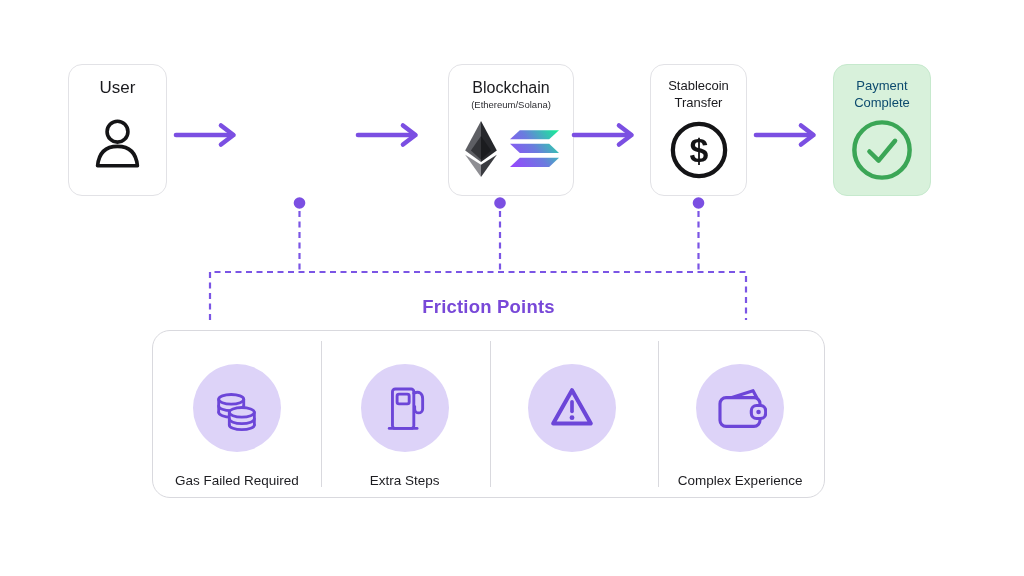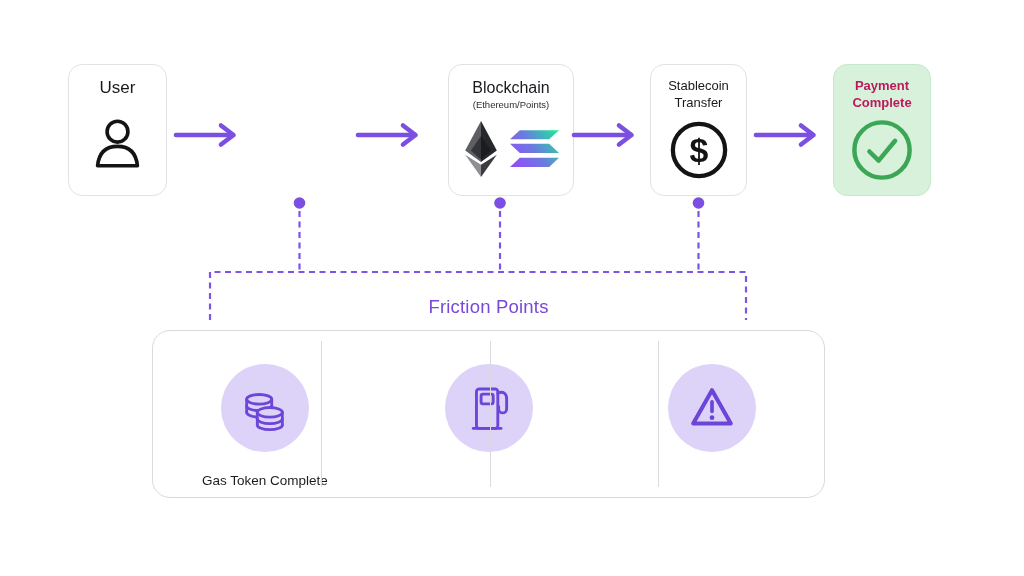--- a/index.html
+++ b/index.html
@@ -11,26 +11,26 @@
     position:absolute;top:64px;height:132px;background:#fff;
     border:1.5px solid #e2e2e6;border-radius:14px;box-sizing:border-box;
     display:flex;flex-direction:column;align-items:center;
   }
   .node-title{margin-top:13px;font-size:17px;font-weight:500;line-height:1.2;text-align:center;}
   .node-title.two-line{font-size:13px;line-height:1.3;padding:0 10px;}
   .node-sub{font-size:9.5px;color:#2d2d32;margin-top:2px;}
   .node-iconwrap{flex:1;display:flex;align-items:center;justify-content:center;width:100%;padding-bottom:6px;box-sizing:border-box;}
   .logo-row{flex:1;display:flex;align-items:center;justify-content:center;gap:11px;padding-bottom:8px;}
   .node.success{background:#d8f1db;border-color:#c6e9cd;}
-  .node.success .node-title{color:#be185d;font-weight:700;}
+  .node.success .node-title{color:#0c4a6e;font-weight:400;}
   .overlay{position:absolute;left:0;top:0;pointer-events:none;}
   .arrow{position:absolute;top:122px;}
   .friction-title{
     position:absolute;left:152px;width:673px;top:296px;text-align:center;
-    font-size:18.5px;font-weight:400;color:#7848d8;letter-spacing:.2px;
+    font-size:18.5px;font-weight:700;color:#7848d8;letter-spacing:.2px;
   }
   .friction-box{
     position:absolute;left:152px;top:330px;width:673px;height:168px;
     background:#fff;border:1.5px solid #d9d9de;border-radius:18px;box-sizing:border-box;
     display:flex;
   }
   .friction-cell{flex:1;position:relative;display:flex;flex-direction:column;align-items:center;}
   .divider{position:absolute;top:10px;bottom:10px;width:1px;background:#d9d9de;}
   .icon-circle{
     margin-top:33px;width:88px;height:88px;border-radius:50%;background:#ddd3f8;
@@ -73,21 +73,21 @@
   </svg>
 
 
   <svg class="arrow" style="left:355px" width="70" height="26" viewBox="0 0 70 26">
     <line x1="3" y1="13" x2="57" y2="13" stroke="#7B4FE2" stroke-width="4.6" stroke-linecap="round"></line>
     <path d="M48 3.5 L60.5 13 L48 22.5" fill="none" stroke="#7B4FE2" stroke-width="4.6" stroke-linecap="round" stroke-linejoin="round"></path>
   </svg>
 
   <div class="node" style="left:448px;width:126px">
     <div class="node-title" style="font-size:16px">Blockchain</div>
-    <div class="node-sub">(Ethereum/Points)</div>
+    <div class="node-sub">(Ethereum/Solana)</div>
     <div class="logo-row">
       <span>
         <svg viewBox="0 0 50 80" width="36" height="58" style="display:block">
           <polygon points="25,1 3,42 25,58" fill="#5E5F64"></polygon>
           <polygon points="25,1 47,42 25,58" fill="#27282C"></polygon>
           <polygon points="25,22 11,42 25,55 39,42" fill="#121316" opacity="0.55"></polygon>
           <polygon points="3,48 25,62 25,79" fill="#8E8E93"></polygon>
           <polygon points="47,48 25,62 25,79" fill="#3A3B40"></polygon>
         </svg>
       </span>
@@ -148,42 +148,54 @@
           <path d="M9 19 V32.5 M35 19 V32.5"></path>
           <path d="M9 25.8 A13 5 0 0 0 35 25.8"></path>
           <path d="M9 32.5 A13 5 0 0 0 35 32.5"></path>
           <path d="M20 32.5 a13 5 0 0 1 26 0 v13 a13 5 0 0 1 -26 0 z" fill="#DDD3F8" stroke="none"></path>
           <ellipse cx="33" cy="32.5" rx="13" ry="5" fill="#DDD3F8"></ellipse>
           <path d="M20 32.5 V45.5 M46 32.5 V45.5"></path>
           <path d="M20 39.2 A13 5 0 0 0 46 39.2"></path>
           <path d="M20 45.5 A13 5 0 0 0 46 45.5"></path>
         </svg>
       </div>
-      <div class="friction-label">Gas Token Complete</div>
+      <div class="friction-label">Gas Failed Required</div>
     </div>
     <div class="divider" style="left:168px"></div>
 
     <div class="friction-cell">
       <div class="icon-circle">
         <svg viewBox="0 0 56 56" width="52" height="52" fill="none" stroke="#6C46D8" stroke-width="3.1" stroke-linecap="round" stroke-linejoin="round">
           <path d="M11 50 H41"></path>
           <rect x="14.5" y="7.5" width="23" height="42.5" rx="3" fill="#DDD3F8"></rect>
           <rect x="19.5" y="13" width="13" height="10.5" rx="2"></rect>
           <path d="M37.5 12 C43.5 9.5 47 12.5 47 18 V29 a4.3 4.3 0 0 1 -8.6 0 V26.5"></path>
         </svg>
       </div>
+      <div class="friction-label">Extra Steps</div>
     </div>
     <div class="divider" style="left:336.5px"></div>
 
     <div class="friction-cell">
       <div class="icon-circle">
         <svg viewBox="0 0 56 56" width="54" height="54">
           <polygon points="28,9.5 47.5,44 8.5,44" fill="#DDD3F8" stroke="#6C46D8" stroke-width="4.2" stroke-linejoin="round"></polygon>
           <path d="M28 21.5 V31.5" stroke="#6C46D8" stroke-width="3.8" stroke-linecap="round" fill="none"></path>
           <circle cx="28" cy="38" r="2.5" fill="#6C46D8"></circle>
         </svg>
       </div>
     </div>
     <div class="divider" style="left:505px"></div>
 
+    <div class="friction-cell">
+      <div class="icon-circle">
+        <svg viewBox="0 0 62 54" width="54" height="47">
+          <path d="M10 18 L46 6.5 L50.5 15" fill="none" stroke="#6C46D8" stroke-width="3.6" stroke-linejoin="round" stroke-linecap="round"></path>
+          <rect x="8" y="14.5" width="46" height="33" rx="7" fill="#DDD3F8" stroke="#6C46D8" stroke-width="3.6"></rect>
+          <rect x="44" y="23.5" width="16.5" height="15" rx="6" fill="#DDD3F8" stroke="#6C46D8" stroke-width="3.6"></rect>
+          <circle cx="52.3" cy="31" r="2.6" fill="#6C46D8"></circle>
+        </svg>
+      </div>
+      <div class="friction-label">Complex Experience</div>
+    </div>
   </div>
 
 </div>
 
 </body></html>

